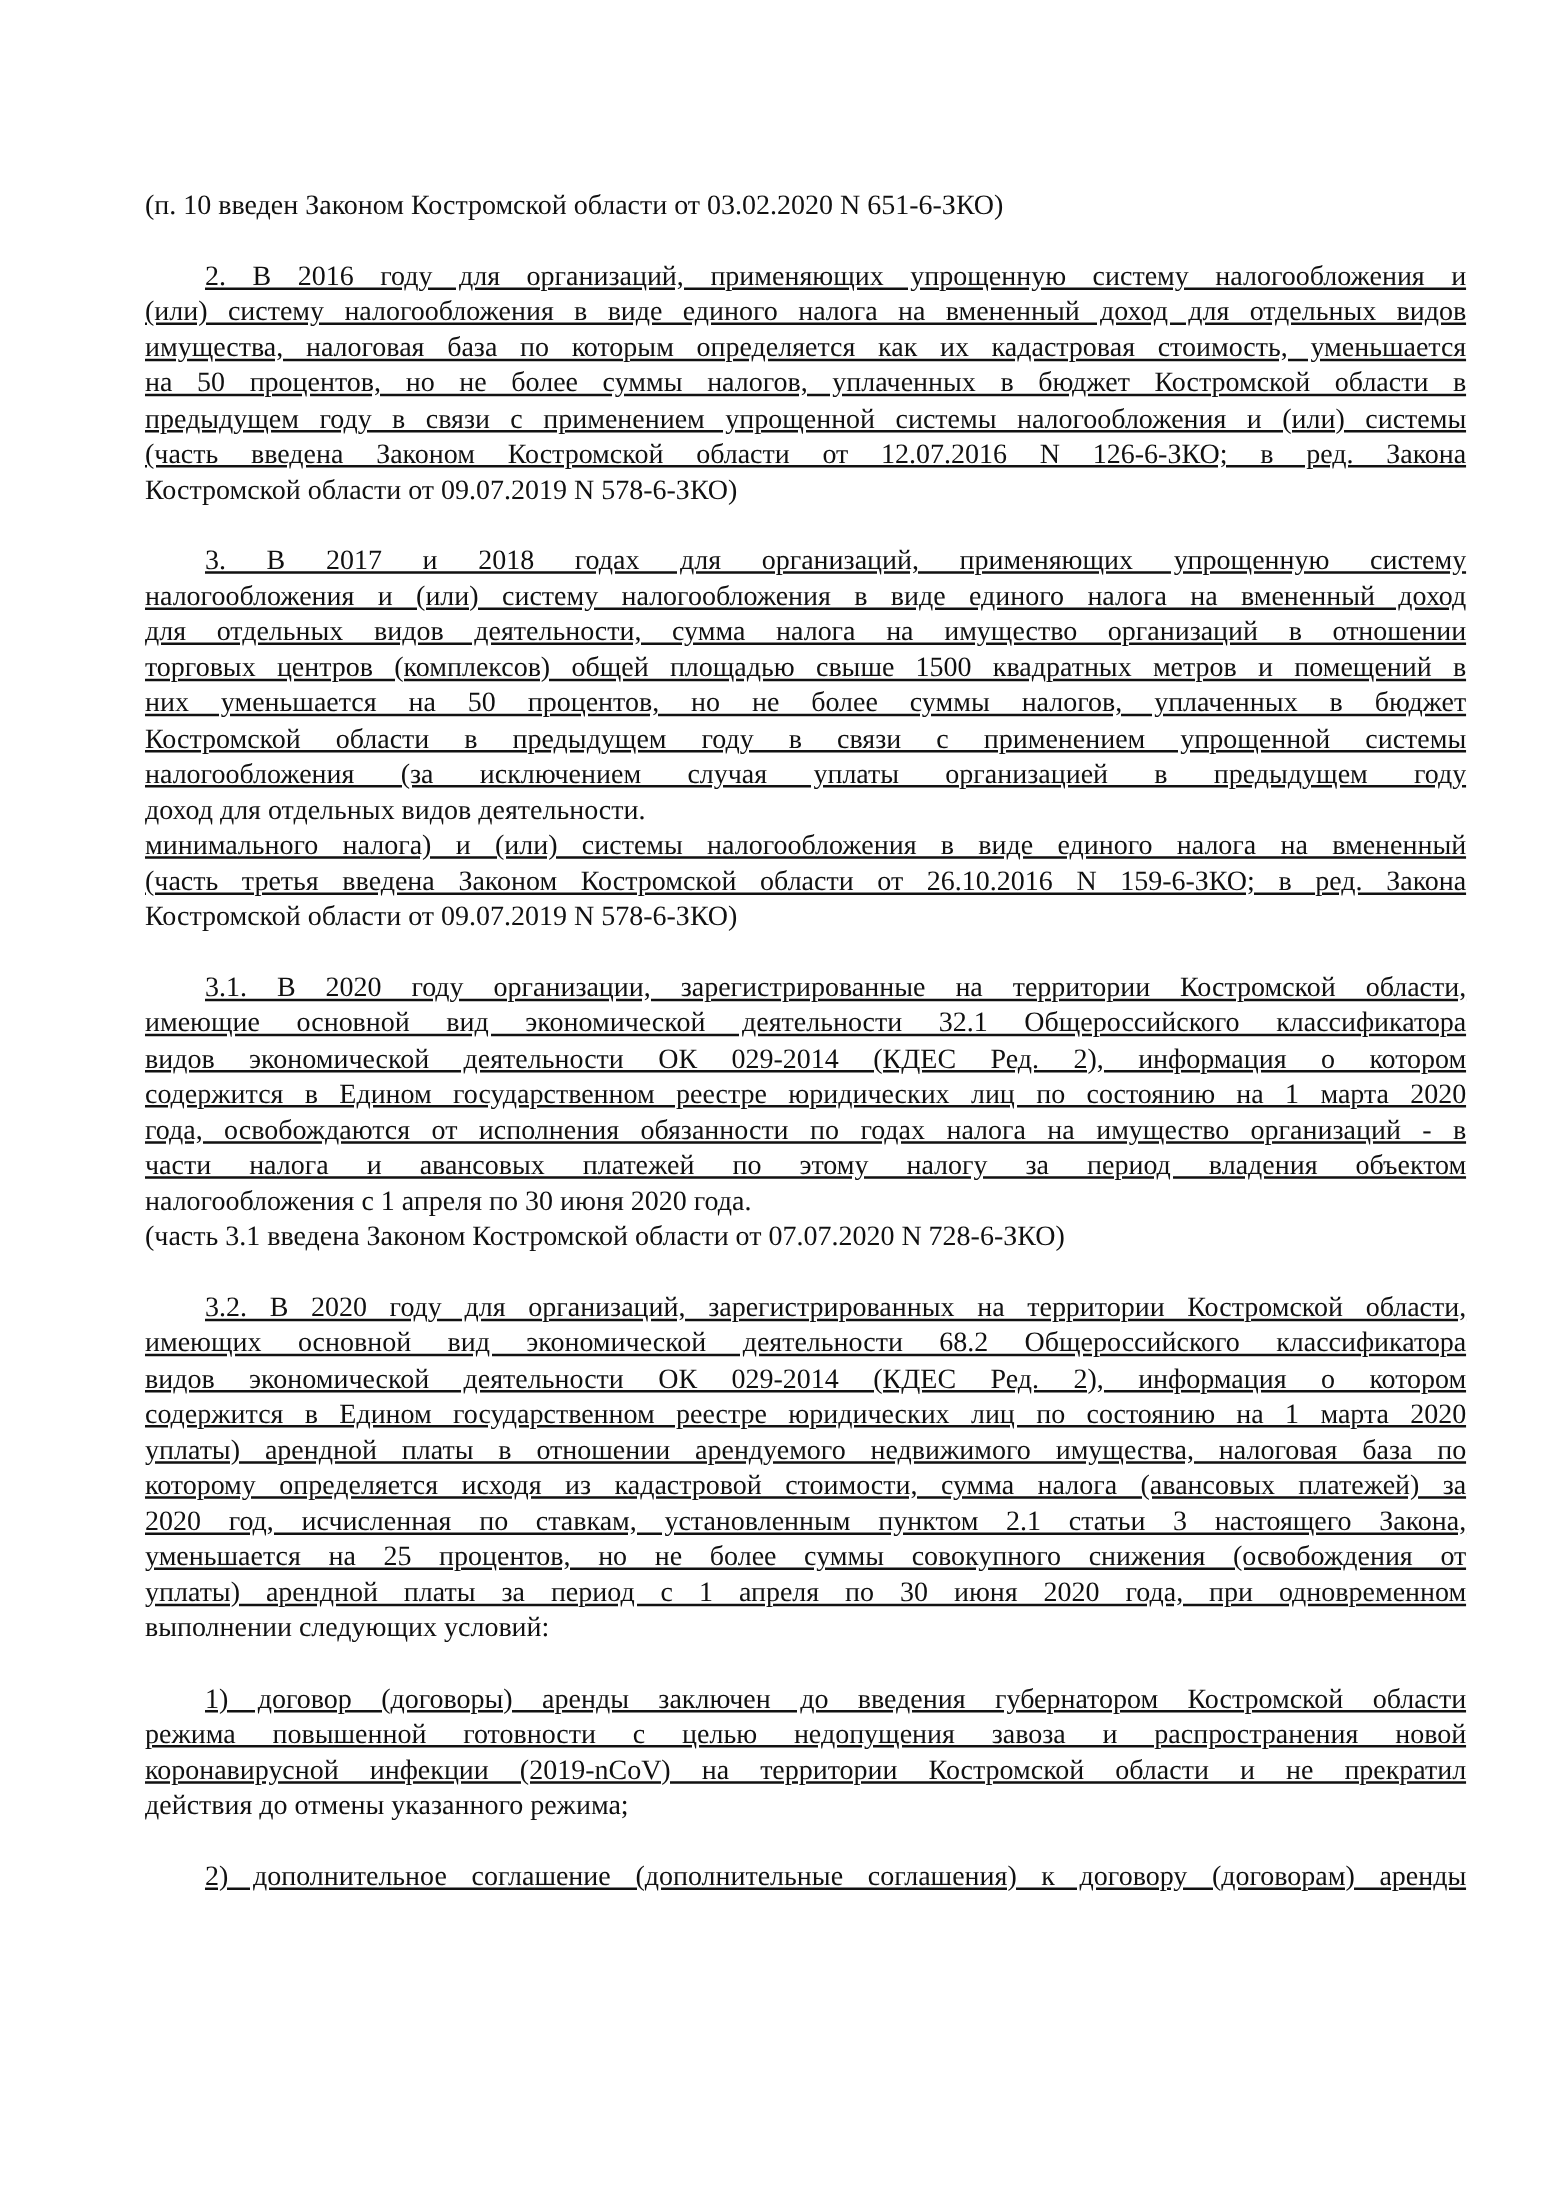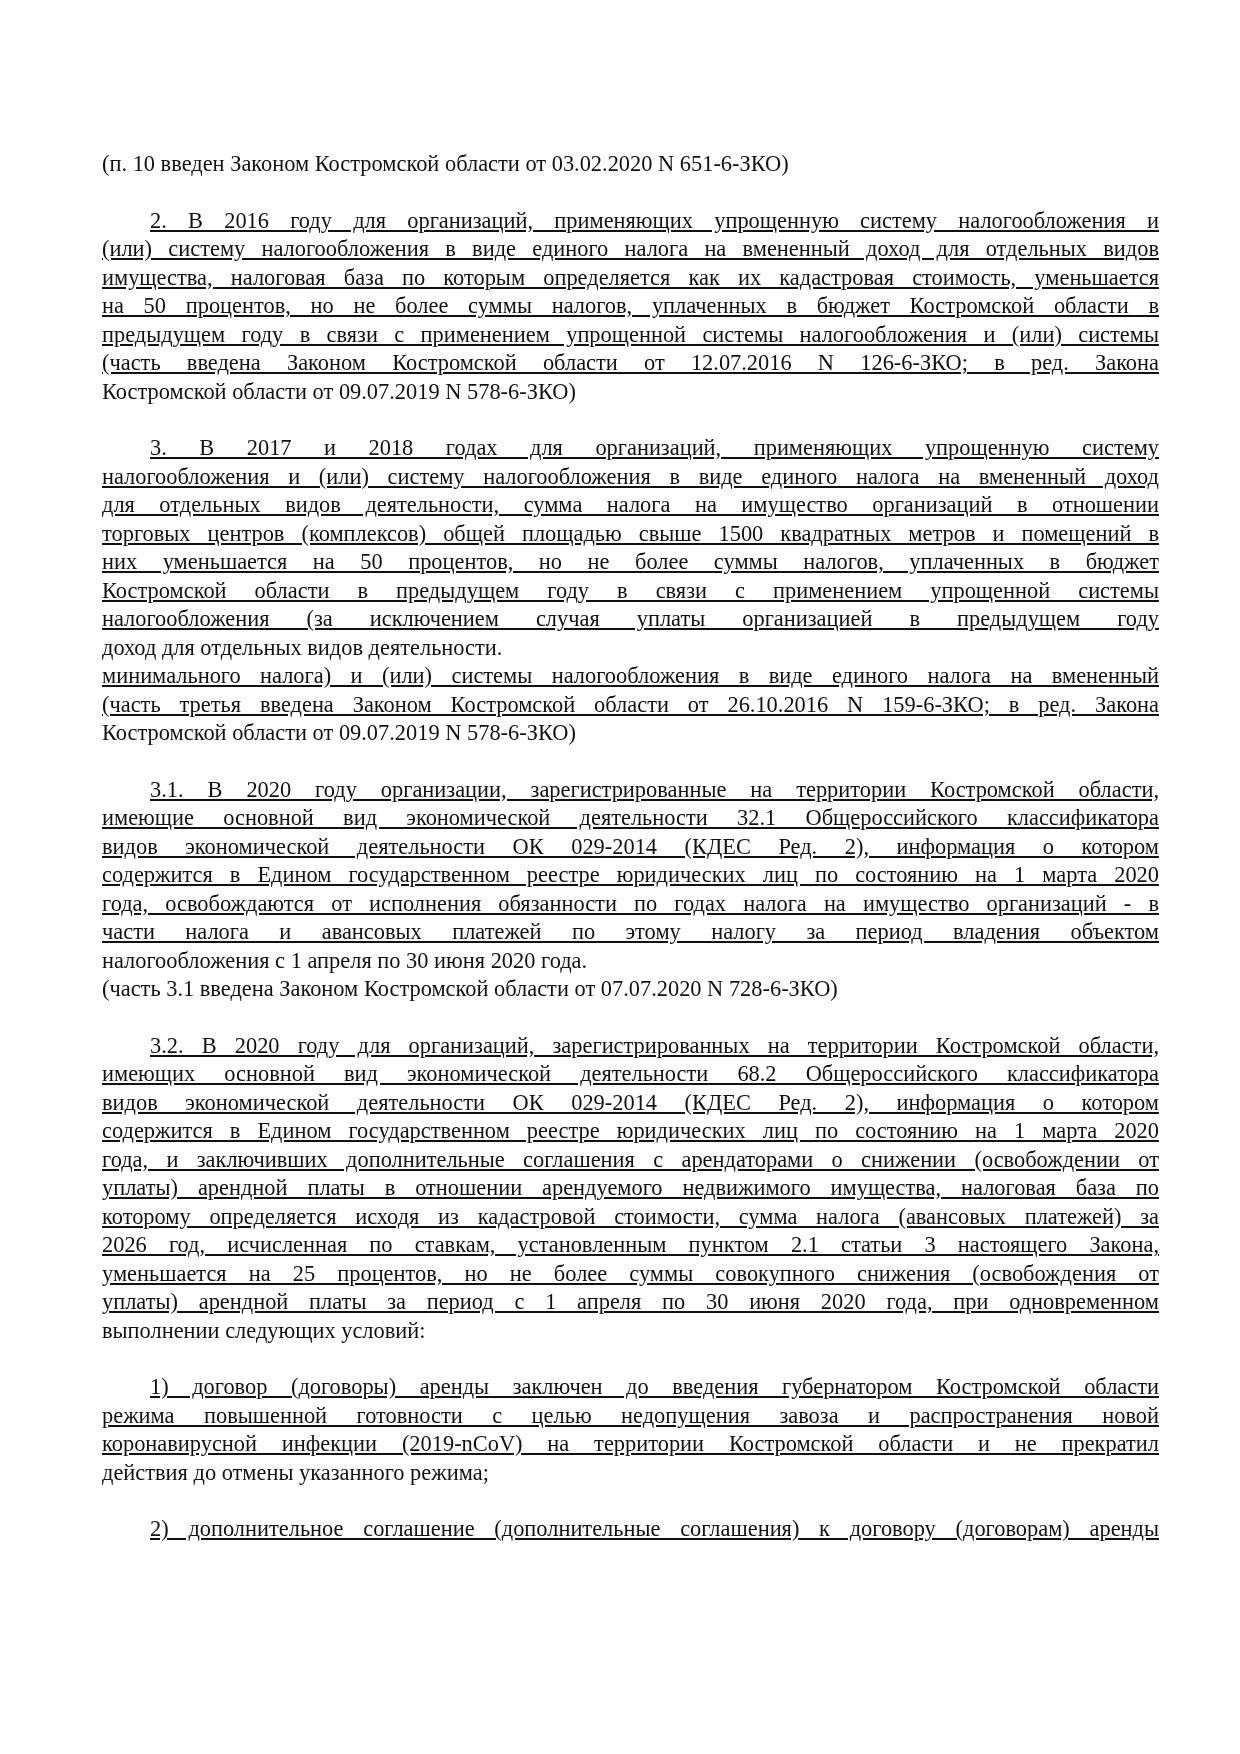--- a/index.html
+++ b/index.html
@@ -10,21 +10,21 @@
     body {
       width: 1240px;
       height: 1754px;
       position: relative;
       overflow: hidden;
       font-family: "Liberation Serif", "DejaVu Serif", serif;
       color: #111111;
     }
     .page {
       position: absolute;
-      left: 102px;
+      left: 116px;
       top: 150px;
       width: 1057px;
     }
     .line {
       font-size: 22.4px;
       line-height: 28.5px;
       height: 28.5px;
       white-space: nowrap;
       margin: 0;
     }
@@ -100,24 +100,23 @@
   <div>
     <p class="line left">(часть 3.1 введена Законом Костромской области от 07.07.2020 N 728-6-ЗКО)</p>
   </div>
   <div class="gap"></div>
 
   <div>
     <p class="line justify indent">3.2. В 2020 году для организаций, зарегистрированных на территории Костромской области,</p>
     <p class="line justify">имеющих основной вид экономической деятельности 68.2 Общероссийского классификатора</p>
     <p class="line justify">видов экономической деятельности ОК 029-2014 (КДЕС Ред. 2), информация о котором</p>
     <p class="line justify">содержится в Едином государственном реестре юридических лиц по состоянию на 1 марта 2020</p>
-    <p class="line justify">года, и заключивших дополнительные соглашения с арендаторами о снижении (освобождении от</p>
     <p class="line justify">уплаты) арендной платы в отношении арендуемого недвижимого имущества, налоговая база по</p>
     <p class="line justify">которому определяется исходя из кадастровой стоимости, сумма налога (авансовых платежей) за</p>
-    <p class="line justify">2026 год, исчисленная по ставкам, установленным пунктом 2.1 статьи 3 настоящего Закона,</p>
+    <p class="line justify">2020 год, исчисленная по ставкам, установленным пунктом 2.1 статьи 3 настоящего Закона,</p>
     <p class="line justify">уменьшается на 25 процентов, но не более суммы совокупного снижения (освобождения от</p>
     <p class="line justify">уплаты) арендной платы за период с 1 апреля по 30 июня 2020 года, при одновременном</p>
     <p class="line left">выполнении следующих условий:</p>
   </div>
   <div class="gap"></div>
 
   <div>
     <p class="line justify indent">1) договор (договоры) аренды заключен до введения губернатором Костромской области</p>
     <p class="line justify">режима повышенной готовности с целью недопущения завоза и распространения новой</p>
     <p class="line justify">коронавирусной инфекции (2019-nCoV) на территории Костромской области и не прекратил</p>

